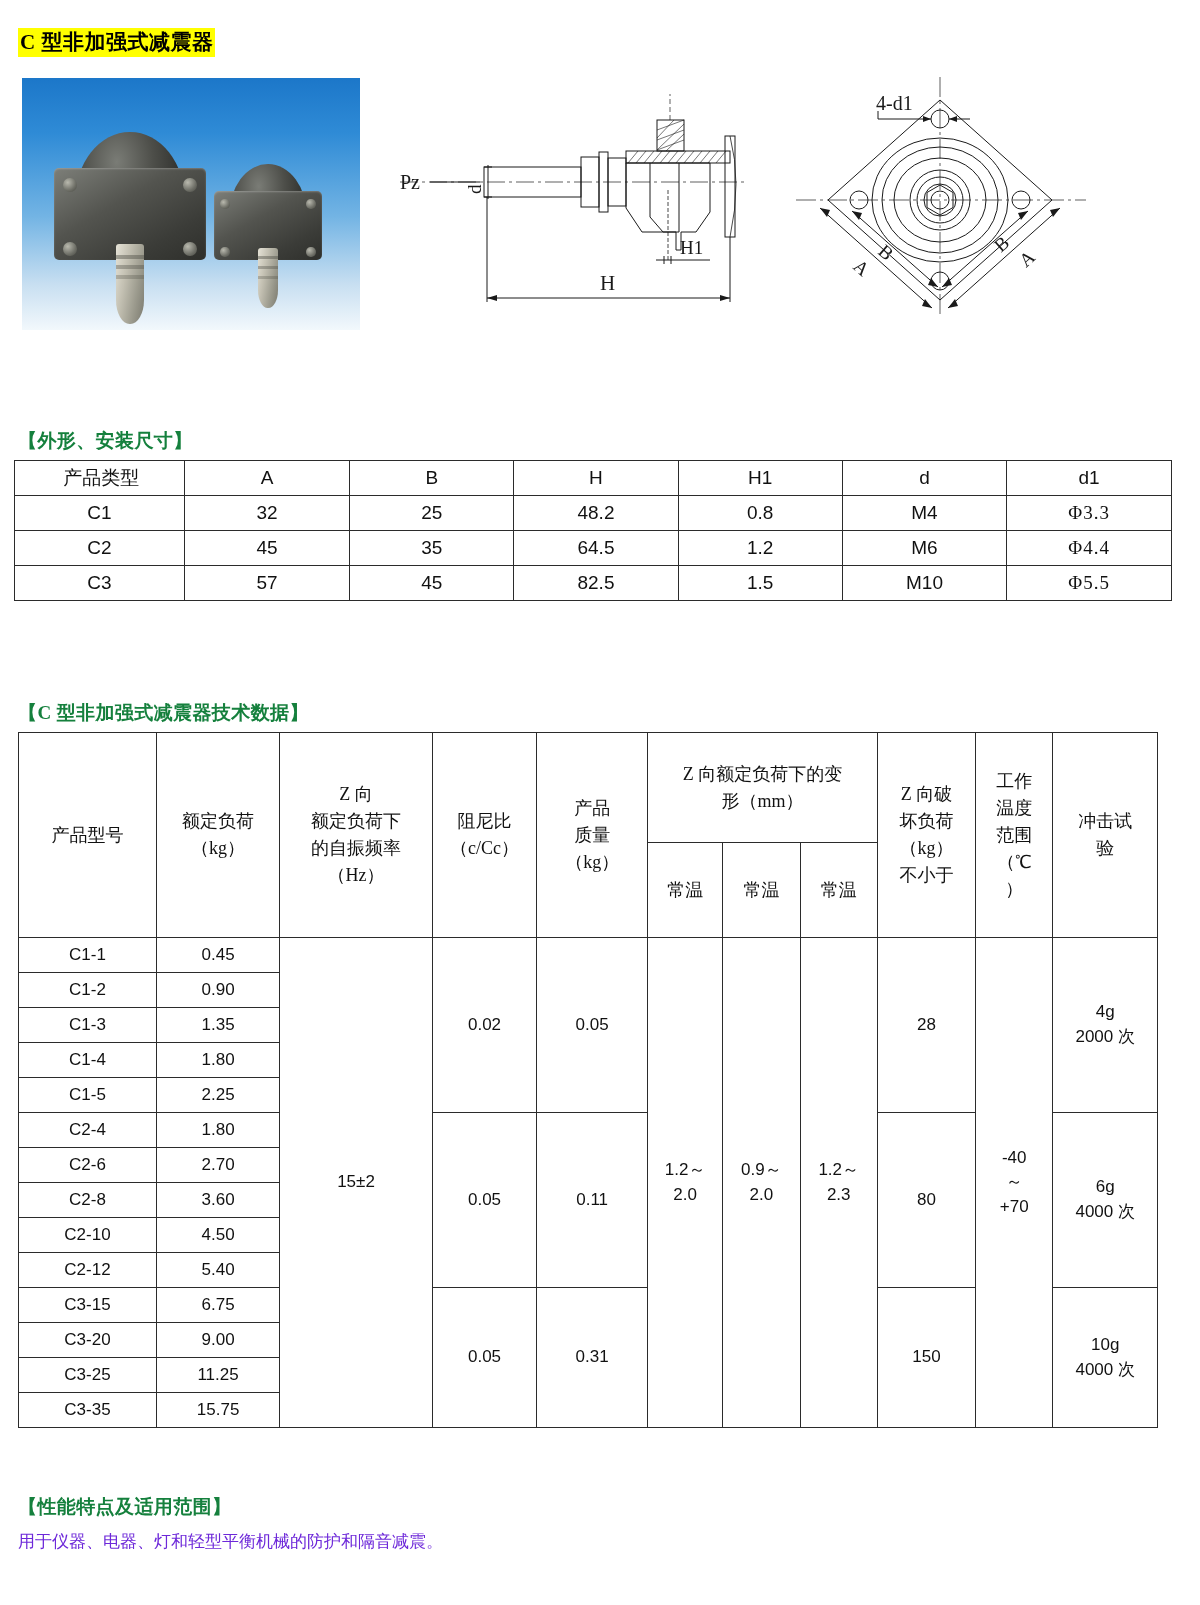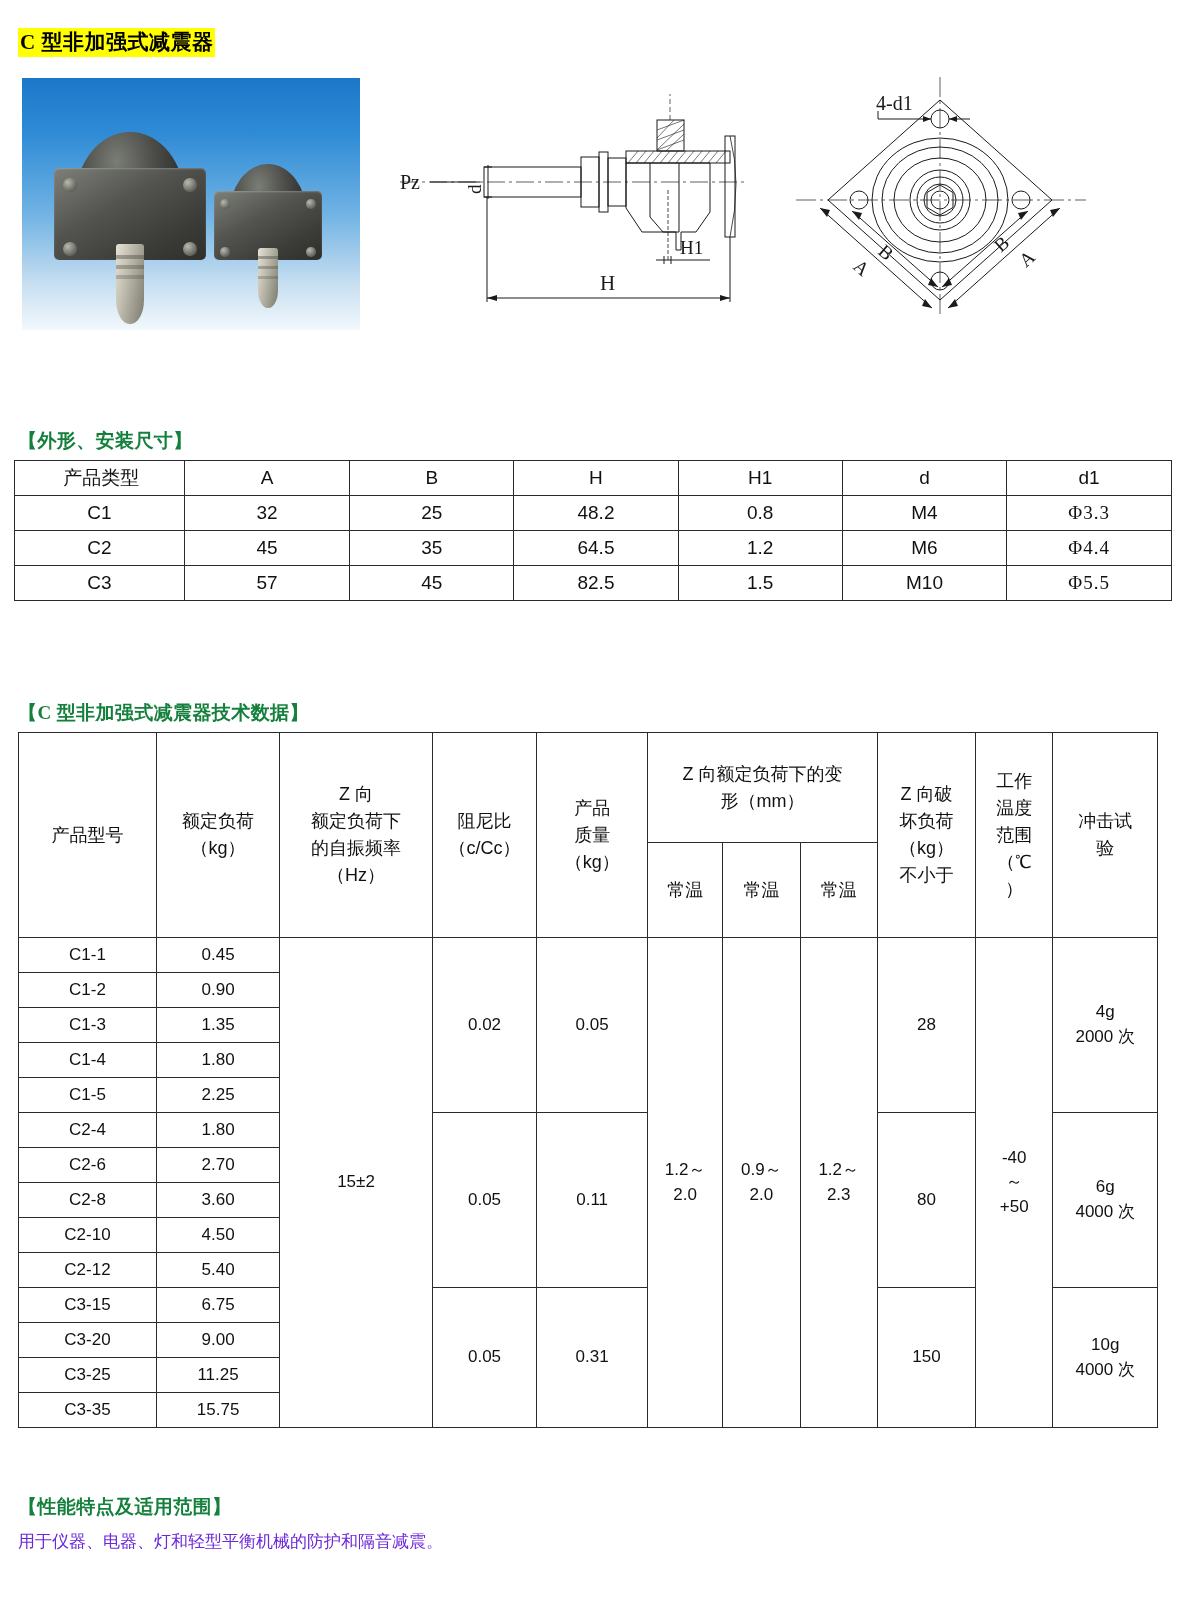--- a/index.html
+++ b/index.html
@@ -139,21 +139,21 @@
 
   
   #tech-table {
     left: 18px; top: 732px;
     width: 1140px;
     font-size: 17px;
     font-family: "Liberation Sans", "DejaVu Sans", sans-serif;
   }
   #tech-table td { line-height: 1.45; }
   #tech-table .hd {
-    font-family: Liberation Sans, sans-serif;
+    font-family: Liberation Serif, serif;
     font-size: 18px;
     line-height: 1.5;
   }
   #tech-table .hd-main { height: 205px; }
   #tech-table .row-cell { height: 35px; }
   #tech-table .cjk { font-family: Liberation Sans, sans-serif; }
 </style>
 </head>
 <body>
 
@@ -463,21 +463,21 @@
         <div>2.0</div>
       </td>
       <td rowspan="14">
         <div>1.2～</div>
         <div>2.3</div>
       </td>
       <td rowspan="5">28</td>
       <td rowspan="14">
         <div>-40</div>
         <div>～</div>
-        <div>+50</div>
+        <div>+70</div>
       </td>
       <td rowspan="5" class="cjk">
         <div>4g</div>
         <div>2000 次</div>
       </td>
     </tr>
     <tr>
       <td class="row-cell">C1-2</td>
       <td class="row-cell">0.90</td>
     </tr>

